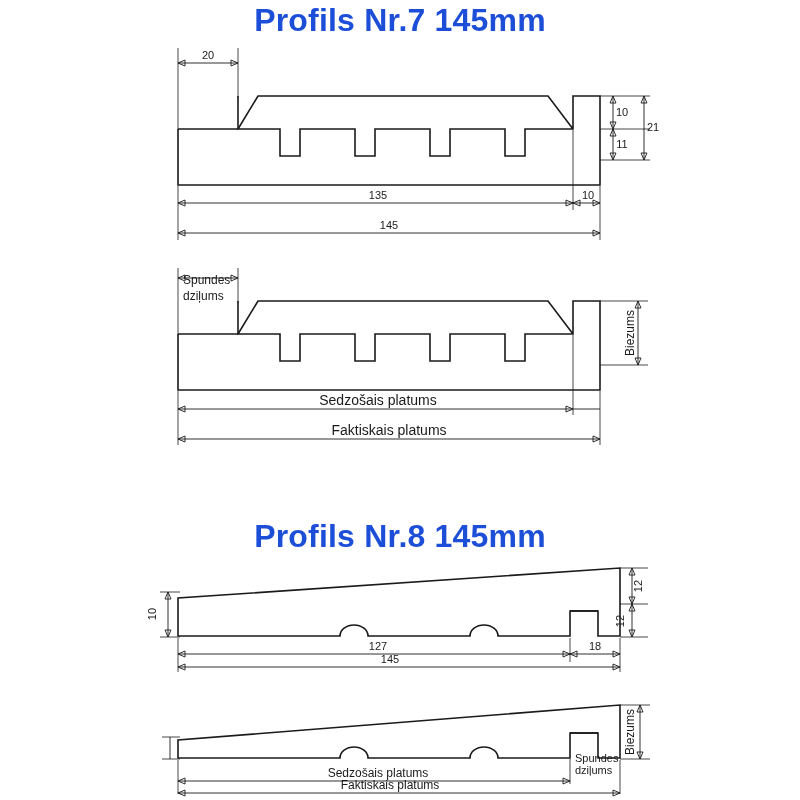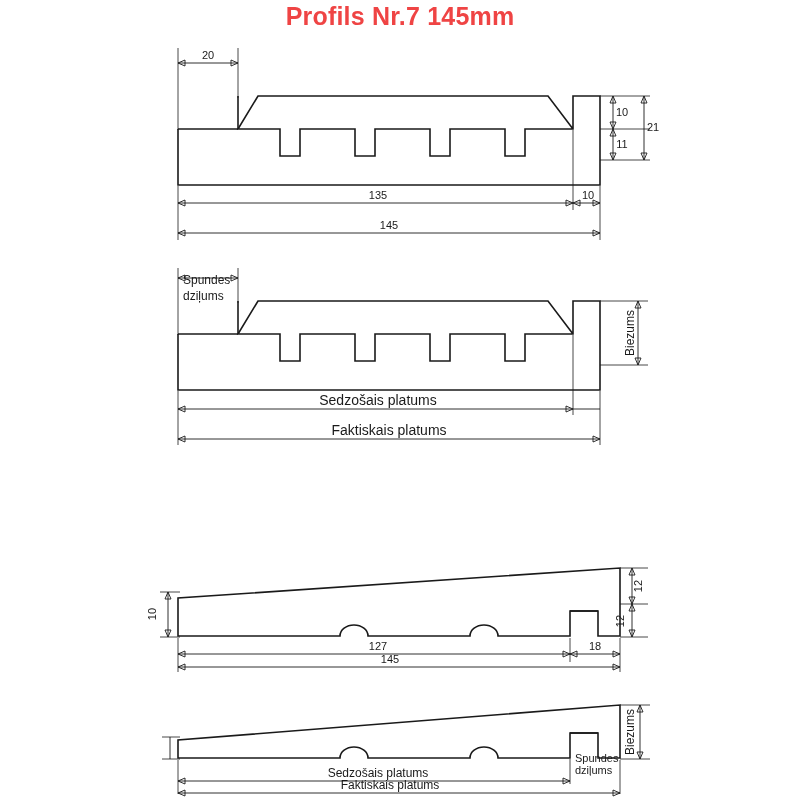--- a/index.html
+++ b/index.html
@@ -9,24 +9,24 @@
     font-family:"Liberation Sans", sans-serif;
     color:#1a1a1a;
     overflow:hidden;
     position:relative;
   }
   .stage{position:absolute;left:0;top:0;width:800px;height:800px;}
   .title{
     position:absolute;
     width:100%;
     text-align:center;
-    font-size:25px;
+    font-size:32px;
     font-weight:700;
     letter-spacing:0.2px;
-    color:#ef4444;
+    color:#1d4ed8;
   }
   #title7{top:2px;}
   #title8{top:518px;}
   svg{position:absolute;left:0;top:0;width:800px;height:800px;}
   .ln{stroke:#1a1a1a;fill:none;}
   .outline{stroke-width:1.6;}
   .dim{stroke-width:0.9;}
   .thin{stroke-width:0.8;}
   .lbl{
     font-family:"Liberation Sans", sans-serif;
@@ -35,20 +35,21 @@
   }
   .lbl-big{font-size:14px;}
   .lbl-mid{font-size:12px;}
 </style>
 </head>
 <body>
 
 <div class="stage">
 
   <div class="title" id="title7">Profils Nr.7 145mm</div>
+  <div class="title" id="title8">Profils Nr.8 145mm</div>
 
   <svg viewBox="0 0 800 800" xmlns="http://www.w3.org/2000/svg">
 
     <g>
       <path class="ln outline" d="
         M 178,129
         L 178,185
         L 600,185
         L 600,129
         L 600,96

